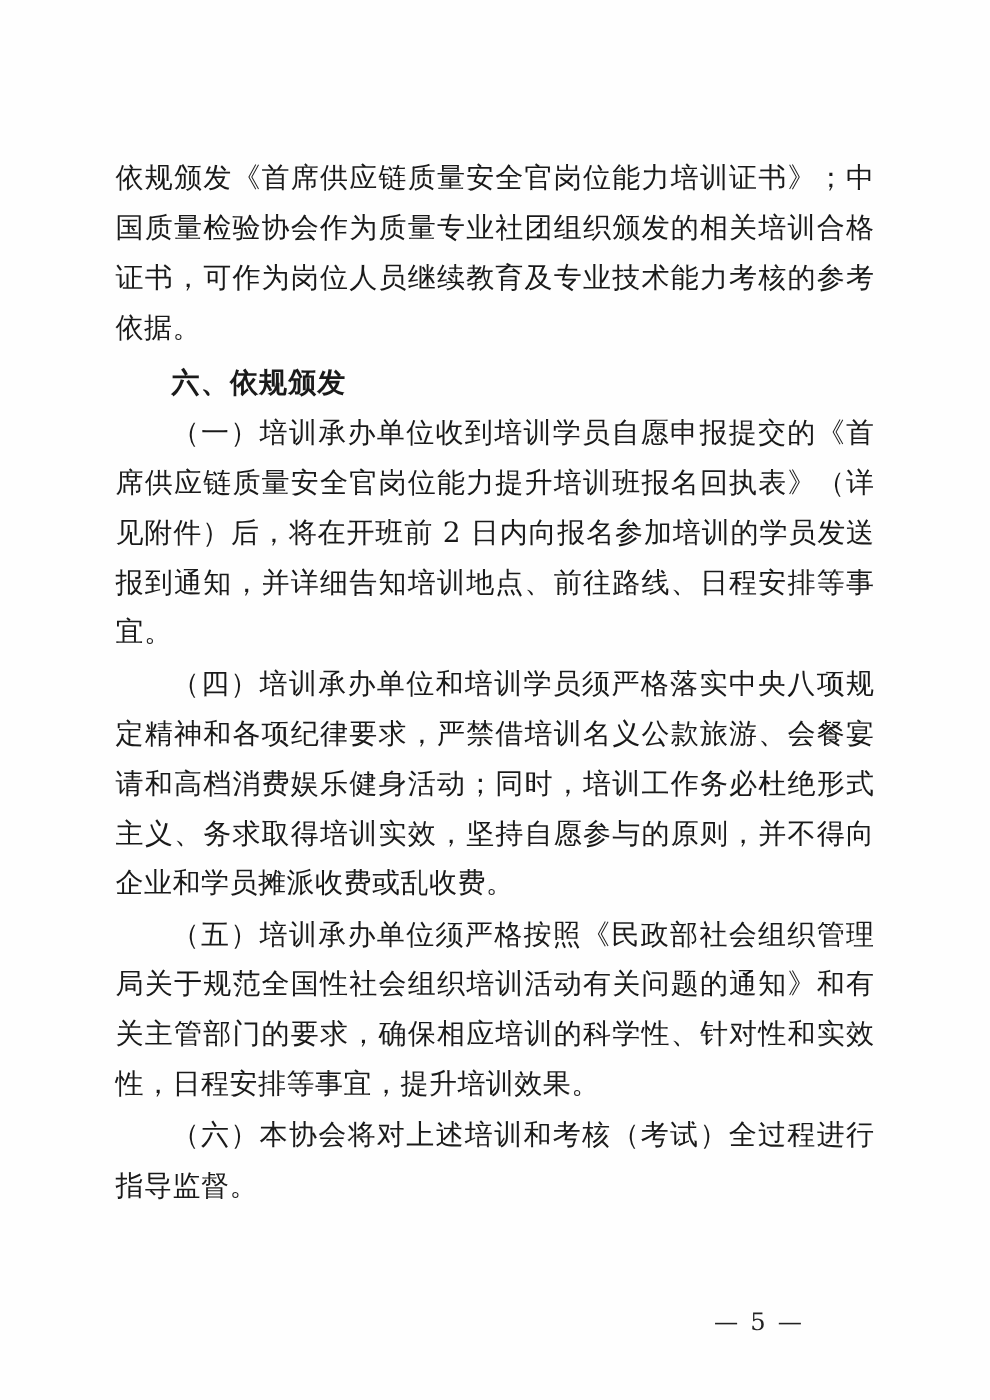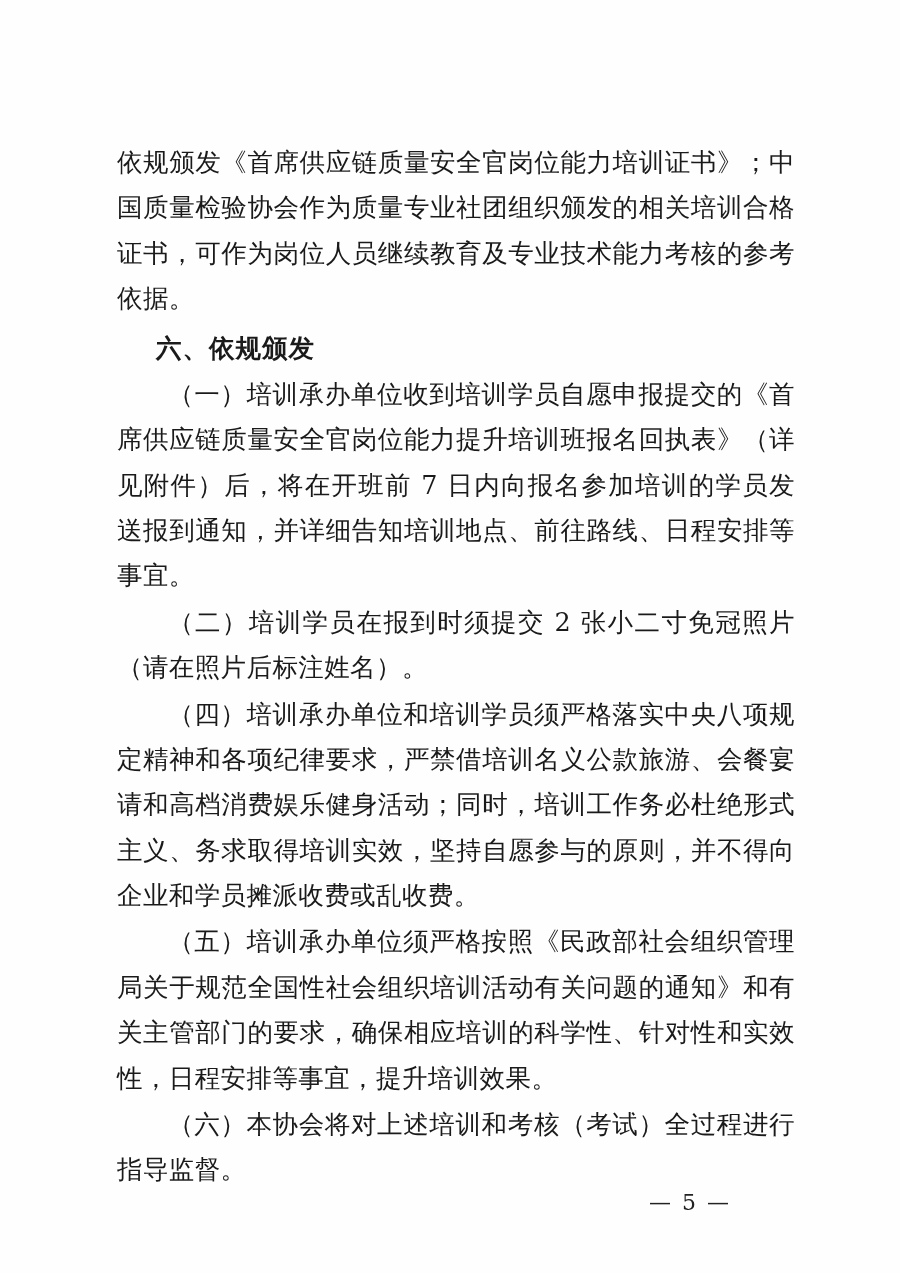--- a/index.html
+++ b/index.html
@@ -22,21 +22,21 @@
     background: #fefefe;
   }
   .doc-body {
     font-size: 25.5px;
     line-height: 1.78;
     letter-spacing: 0.4px;
     text-align: justify;
     text-justify: inter-ideograph;
   }
   .para {
-    margin: 0 0 1px 12px;
+    margin: 0 0 1px 0;
     text-indent: 2em;
   }
   .para.noindent {
     text-indent: 0;
   }
   .heading {
     margin: 4px 0 1px 0;
     text-indent: 2em;
     font-weight: bold;
     letter-spacing: 1px;
@@ -60,23 +60,22 @@
 </head>
 <body>
 
 <div class="page">
   <div class="doc-body">
 
     <p class="para noindent">依规颁发《首席供应链质量安全官岗位能力培训证书》；中国质量检验协会作为质量专业社团组织颁发的相关培训合格证书，可作为岗位人员继续教育及专业技术能力考核的参考依据。</p>
 
     <p class="heading">六、依规颁发</p>
 
-    <p class="para">（一）培训承办单位收到培训学员自愿申报提交的《首席供应链质量安全官岗位能力提升培训班报名回执表》（详见附件）后，将在开班前 7 日内向报名参加培训的学员发送报到通知，并详细告知培训地点、前往路线、日程安排等事宜。</p>
+    <p class="para">（一）培训承办单位收到培训学员自愿申报提交的《首席供应链质量安全官岗位能力提升培训班报名回执表》（详见附件）后，将在开班前 2 日内向报名参加培训的学员发送报到通知，并详细告知培训地点、前往路线、日程安排等事宜。</p>
 
-    <p class="para">（二）培训学员在报到时须提交 2 张小二寸免冠照片（请在照片后标注姓名）。</p>
 
 
     <p class="para">（四）培训承办单位和培训学员须严格落实中央八项规定精神和各项纪律要求，严禁借培训名义公款旅游、会餐宴请和高档消费娱乐健身活动；同时，培训工作务必杜绝形式主义、务求取得培训实效，坚持自愿参与的原则，并不得向企业和学员摊派收费或乱收费。</p>
 
     <p class="para">（五）培训承办单位须严格按照《民政部社会组织管理局关于规范全国性社会组织培训活动有关问题的通知》和有关主管部门的要求，确保相应培训的科学性、针对性和实效性，日程安排等事宜，提升培训效果。</p>
 
     <p class="para">（六）本协会将对上述培训和考核（考试）全过程进行指导监督。</p>
 
   </div>
 

